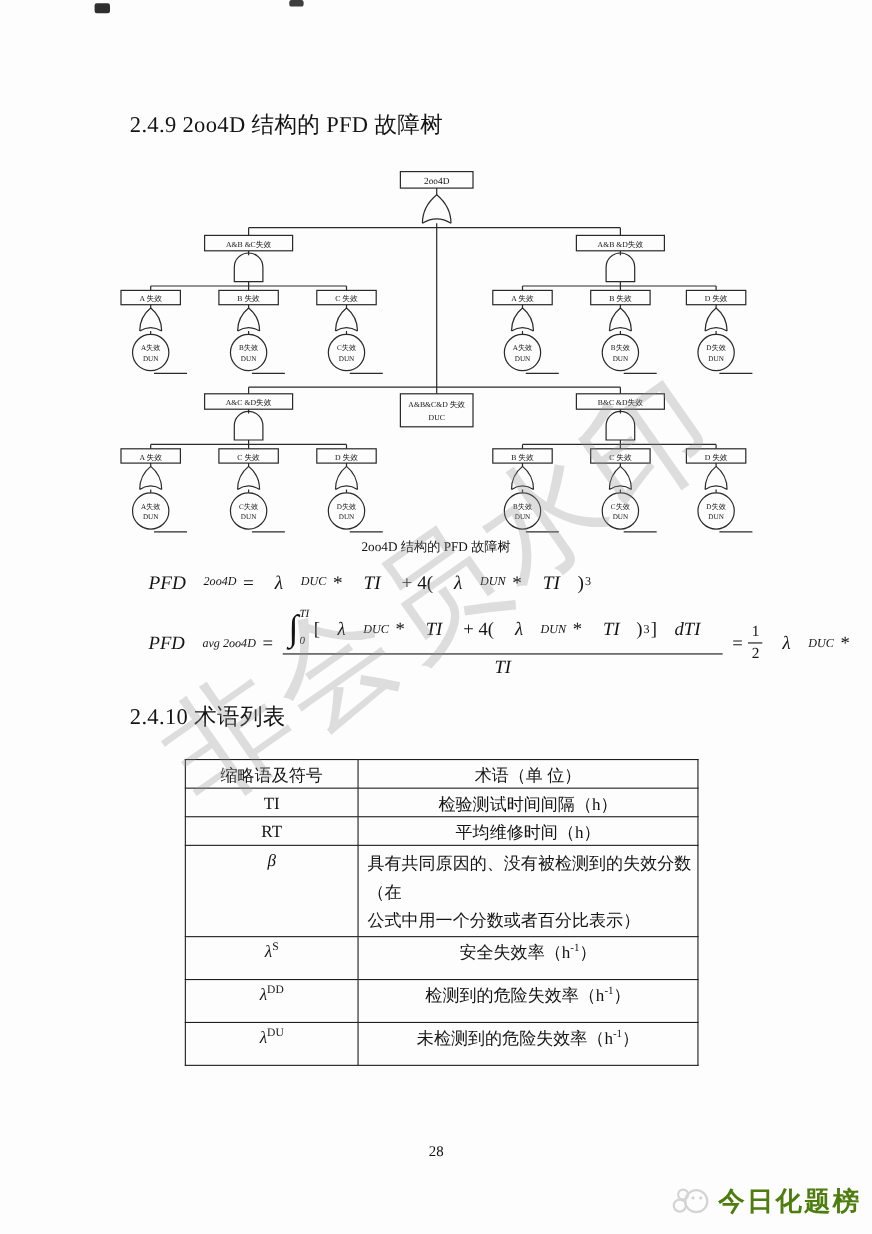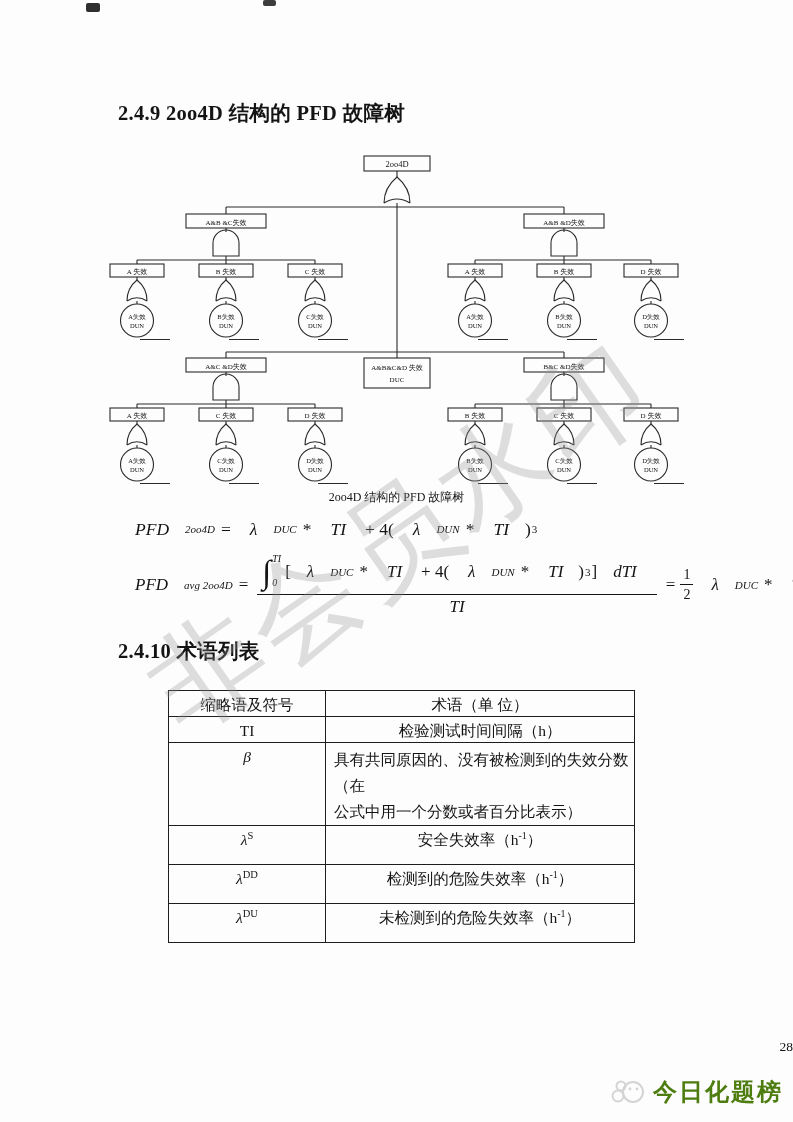--- a/index.html
+++ b/index.html
@@ -1,21 +1,21 @@
 <!DOCTYPE html>
 <html><head>
 <meta charset="utf-8">
 <style>
   html,body{margin:0;padding:0;}
   .page{position:relative;width:793px;height:1122px;background:#fdfdfd;overflow:hidden;
         font-family:"Liberation Serif","DejaVu Serif",serif;color:#141414;}
   .artifact{position:absolute;background:#2f2f2f;border-radius:2px;}
   .a1{left:86px;top:3px;width:14px;height:9px;}
   .a2{left:263px;top:0;width:13px;height:6px;background:#3d3d3d;}
-  .h-sec{position:absolute;font-weight:bold;font-size:20.5px;letter-spacing:.3px;white-space:nowrap;}
+  .h-sec{position:absolute;font-weight:normal;font-size:20.5px;letter-spacing:.3px;white-space:nowrap;}
   #h1{left:118px;top:99px;}
   #h2{left:118px;top:637px;}
   .tree-svg{position:absolute;left:97px;top:150px;}
   .tree-svg text{font-family:"Liberation Serif","DejaVu Serif",serif;}
   .caption{position:absolute;left:0;top:489px;width:793px;text-align:center;font-size:12px;}
   
   .formula{position:absolute;display:flex;align-items:center;font-size:17.5px;font-style:italic;white-space:nowrap;}
   #f1{left:120px;top:512px;height:34px;}
   #f2{left:120px;top:551px;height:68px;font-size:17px;}
   .formula sub{font-size:11px;font-style:italic;margin:0 2px 0 1px;}
@@ -38,21 +38,21 @@
   .tbl td.c2{width:298px;}
   .tbl tr.r-h td{height:20px;margin-top:24px;}
   .tbl tr.r-s td{height:19px;}
   .tbl tr.r-b td{height:50px;}
   .tbl tr.r-l td{height:34px;}
   .tbl td.two-line{text-align:left;padding-left:8px;line-height:26px;}
   .it{font-style:italic;}
   .symsup{font-size:10.5px;}
   .tsup{font-size:10px;}
   
-  .pagenum{position:absolute;left:0;top:1039px;width:793px;text-align:right;font-size:13.5px;}
+  .pagenum{position:absolute;left:0;top:1039px;width:793px;text-align:center;font-size:13.5px;}
   .watermark{position:absolute;left:40px;top:462px;width:720px;text-align:center;white-space:nowrap;
              font-family:"Liberation Sans","DejaVu Sans",sans-serif;font-size:112px;letter-spacing:4px;
              color:rgba(150,150,150,0.30);transform:rotate(-35deg);pointer-events:none;z-index:5;}
   .brand{position:absolute;right:10px;top:1076px;display:flex;align-items:center;gap:4px;
          font-family:"Liberation Sans","DejaVu Sans",sans-serif;font-weight:bold;font-size:24px;
          letter-spacing:2px;color:#4d7c0f;}
 </style>
 </head>
 <body>
 
@@ -260,20 +260,24 @@
   <table class="tbl">
     <tbody>
         <tr class="r-h">
       <td class="c1">缩略语及符号</td>
       <td class="c2">术语（单 位）</td>
     </tr>
     <tr class="r-s">
       <td class="c1"><span>TI</span><sup class="symsup"></sup></td>
       <td class="c2"><span>检验测试时间间隔（h）</span><sup class="tsup"></sup><span></span></td>
     </tr>
+    <tr class="r-s">
+      <td class="c1"><span>RT</span><sup class="symsup"></sup></td>
+      <td class="c2"><span>平均维修时间（h）</span><sup class="tsup"></sup><span></span></td>
+    </tr>
     <tr class="r-b">
       <td class="c1"><span class="it">β</span><sup class="symsup"></sup></td>
       <td class="c2 two-line">
             <div>具有共同原因的、没有被检测到的失效分数（在</div>
             <div>公式中用一个分数或者百分比表示）</div>
           </td>
     </tr>
     <tr class="r-l">
       <td class="c1"><span class="it">λ</span><sup class="symsup">S</sup></td>
       <td class="c2"><span>安全失效率（h</span><sup class="tsup">-1</sup><span>）</span></td>

